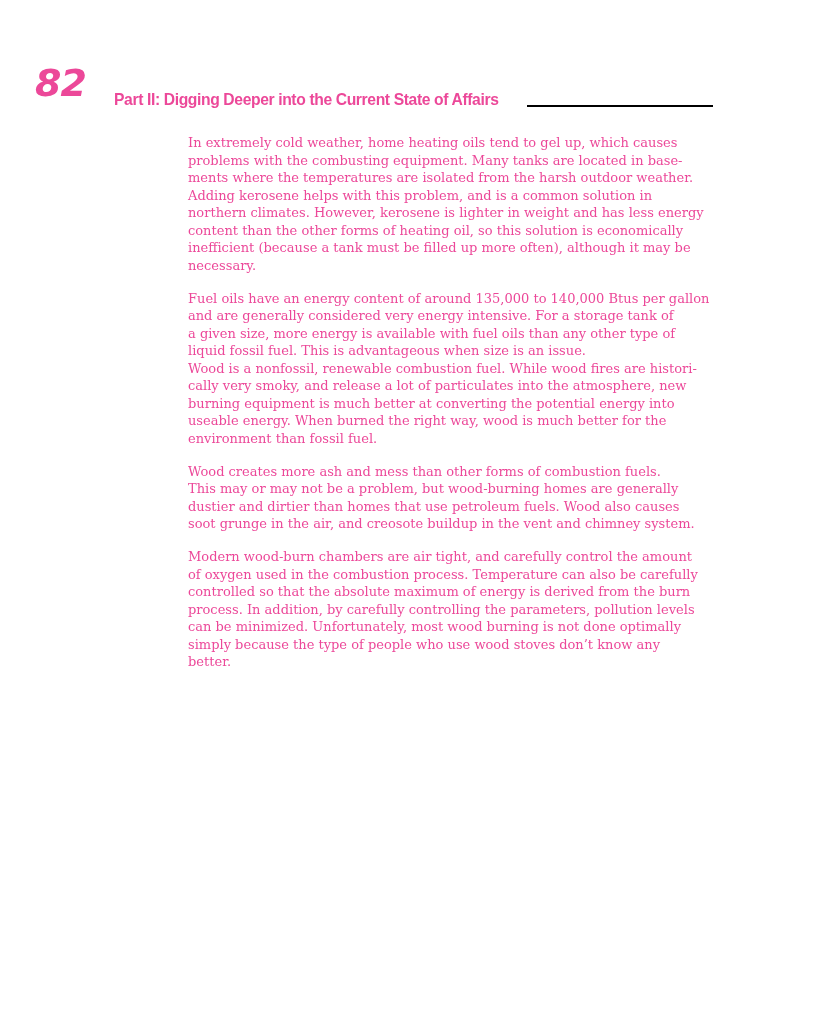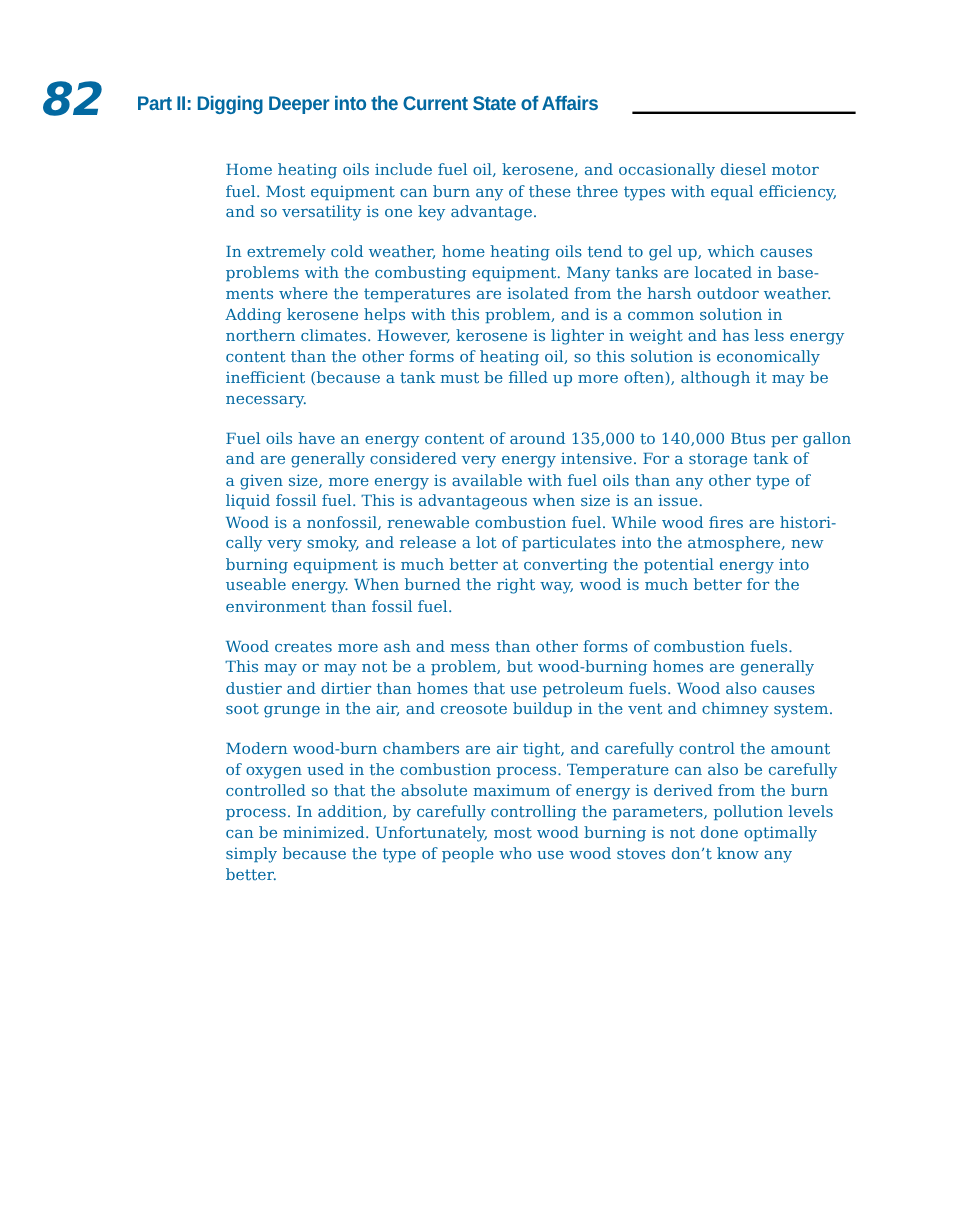--- a/index.html
+++ b/index.html
@@ -2,41 +2,41 @@
 <html><head>
 <meta charset="utf-8">
 <style>
   * { margin: 0; padding: 0; box-sizing: border-box; }
   html, body { background: #ffffff; }
   .page {
     position: relative;
     width: 816px;
     height: 807px;
     background: #ffffff;
-    color: #0369a1;
+    color: #ec4899;
     overflow: hidden;
     font-family: "DejaVu Serif", serif;
   }
 
   
   .folio {
     position: absolute;
     left: 35px;
     top: 62px;
     font-family: "DejaVu Sans", sans-serif;
     font-weight: bold;
     font-style: italic;
     font-size: 38px;
     line-height: 42px;
     letter-spacing: -1px;
   }
   .running-head-row {
     position: absolute;
     left: 114px;
-    top: 76px;
+    top: 88px;
     display: flex;
     align-items: flex-end;
   }
   .running-head {
     font-family: "Liberation Sans", sans-serif;
     font-weight: bold;
     font-size: 16.5px;
     line-height: 22px;
     letter-spacing: -0.4px;
     white-space: pre;
@@ -86,23 +86,20 @@
   <div class="folio">82</div>
 
   <div class="running-head-row">
     <span class="running-head">Part II: Digging Deeper into the Current State of Affairs</span>
     <span class="head-rule"></span>
   </div>
 
   <div class="content">
 
     <div class="section">
-      <p>Home heating oils include fuel oil, kerosene, and occasionally diesel motor
-fuel. Most equipment can burn any of these three types with equal efficiency,
-and so versatility is one key advantage.</p>
       <p>In extremely cold weather, home heating oils tend to gel up, which causes
 problems with the combusting equipment. Many tanks are located in base-
 ments where the temperatures are isolated from the harsh outdoor weather.
 Adding kerosene helps with this problem, and is a common solution in
 northern climates. However, kerosene is lighter in weight and has less energy
 content than the other forms of heating oil, so this solution is economically
 inefficient (because a tank must be filled up more often), although it may be
 necessary.</p>
       <p>Fuel oils have an energy content of around 135,000 to 140,000 Btus per gallon
 and are generally considered very energy intensive. For a storage tank of

